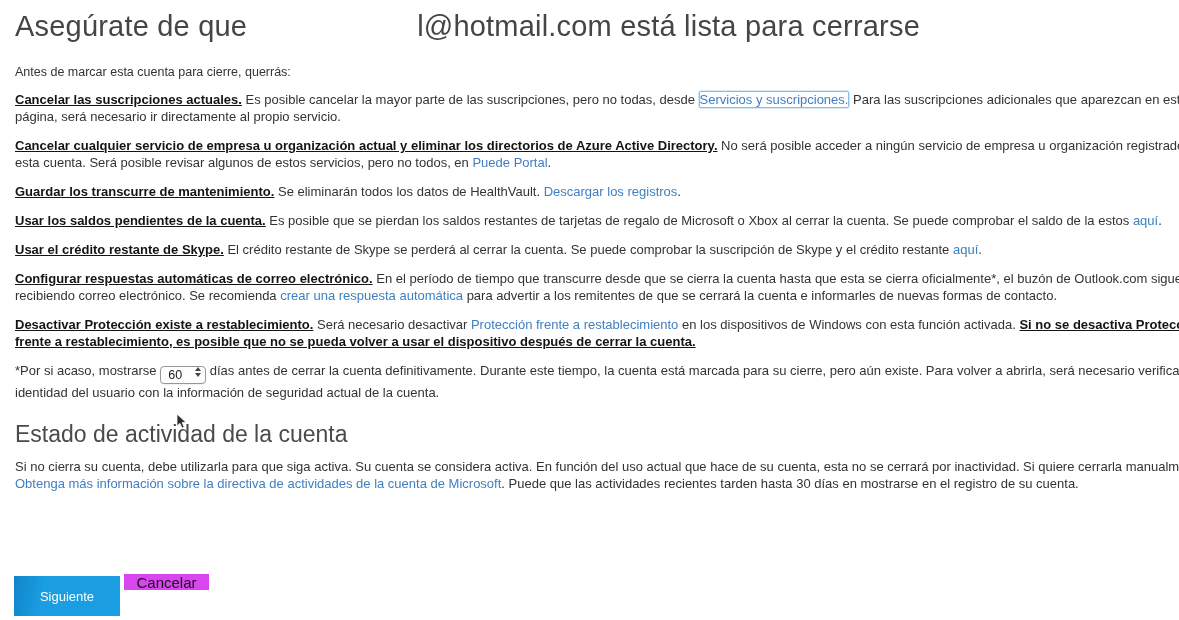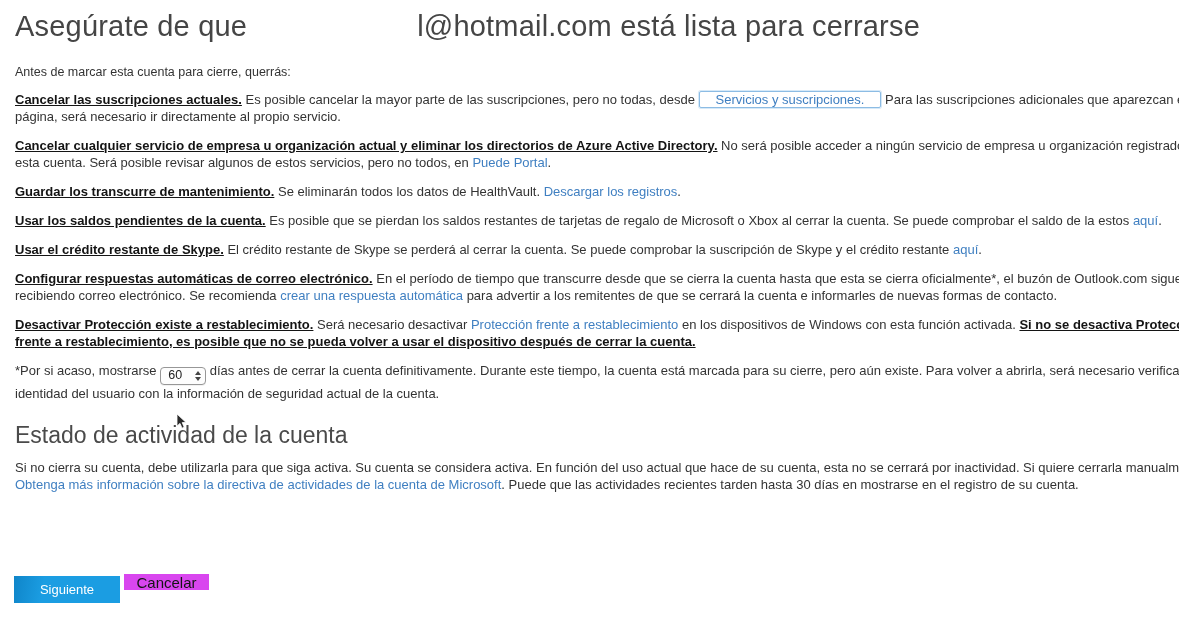--- a/index.html
+++ b/index.html
@@ -5,32 +5,32 @@
   * { margin:0; padding:0; box-sizing:border-box; }
   html,body { width:1179px; height:620px; overflow:hidden; background:#ffffff;
     font-family:"Liberation Sans", sans-serif; color:#333; position:relative; }
   .page { position:absolute; left:15px; top:10px; width:1205px; }
   h1.title { font-size:29px; font-weight:300; color:#454545; letter-spacing:0.2px; white-space:nowrap; }
   .email-gap { display:inline-block; width:170px; }
   p.intro { margin-top:22px; font-size:12.5px; color:#333; }
   p.item { margin-top:12px; font-size:13px; line-height:17px; color:#333; }
   p.item b { color:#141414;text-decoration:underline; }
   a.lnk { color:#3f7fc1; text-decoration:none; cursor:pointer; }
-  a.lnk.focused { border:1px solid #8cbce4; border-radius:2px; padding:0 16px; box-shadow:0 0 0 1px #d6e9f8; }
+  a.lnk.focused { border:1px solid #8cbce4; border-radius:2px; padding:0 0; box-shadow:0 0 0 1px #d6e9f8; }
   h2.subtitle { margin-top:20px; font-size:23px; font-weight:300; color:#4a4a4a; }
   p.activity { margin-top:10px; font-size:13px; line-height:17px; }
 
-  .days-select { display:inline-flex; align-items:center; gap:13px; border:1px solid #979797;
+  .days-select { display:inline-flex; align-items:flex-start; gap:13px; border:1px solid #979797;
     border-radius:4px; background:#fdfdfd; padding:0 4px 0 7px; height:18px; vertical-align:-4px;
     font-size:12.5px; color:#222; cursor:default; box-shadow:0 1px 0 rgba(0,0,0,0.05); }
   .stepper { display:inline-flex; flex-direction:column; gap:2px; }
   .stepper .up { width:0; height:0; border-left:3.5px solid transparent; border-right:3.5px solid transparent; border-bottom:4px solid #444; }
   .stepper .dn { width:0; height:0; border-left:3.5px solid transparent; border-right:3.5px solid transparent; border-top:4px solid #444; }
 
-  .btn-next { position:absolute; left:14px; top:576px; width:106px; height:27px; border:none;
+  .btn-next { position:absolute; left:14px; top:576px; width:106px; height:40px; border:none;
     background:linear-gradient(100deg,#0f85c9 0%, #1b9de2 28%); color:#ffffff; font-size:13px;
     font-family:"Liberation Sans", sans-serif; cursor:pointer; }
   .btn-cancel { position:absolute; left:124px; top:574px; width:85px; height:16px; border:none;
     background:#d946ef; color:#141414; font-size:15px; font-family:"Liberation Sans", sans-serif; cursor:pointer; }
 
   .redaction { position:absolute; left:92px; top:521px; width:1087px; height:21px; background:#ffffff; }
   .cursor-icon { position:absolute; left:176px; top:414px; width:12px; height:16px; }
 </style>
 </head>
 <body>

